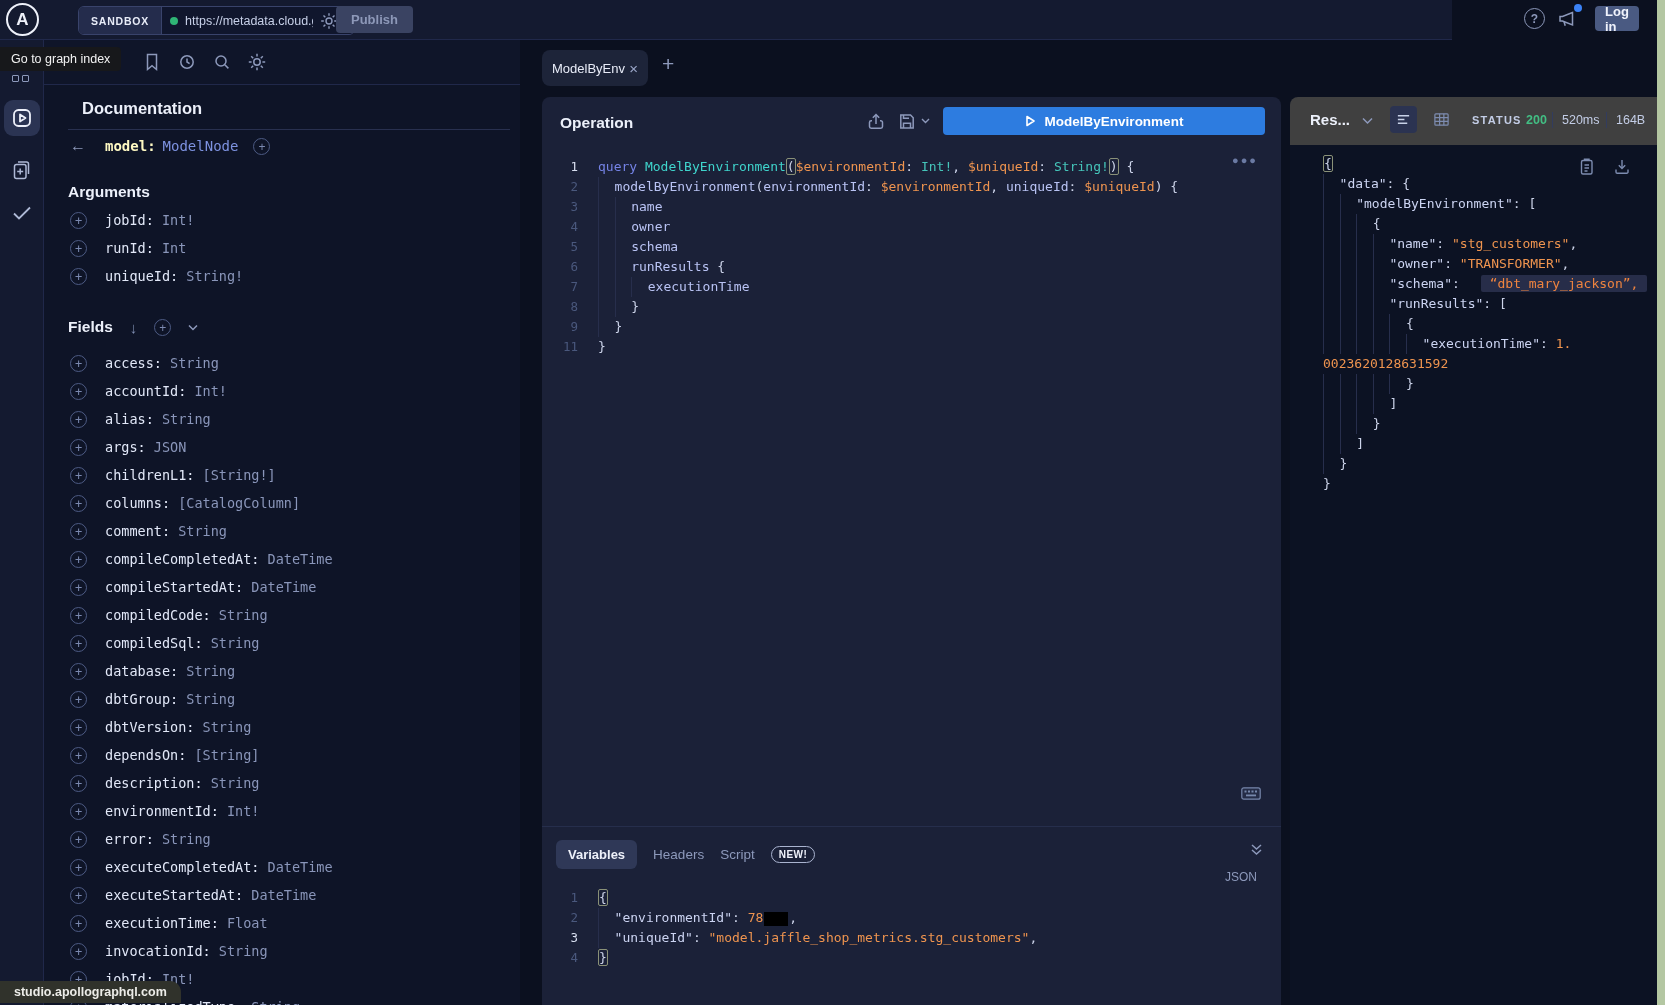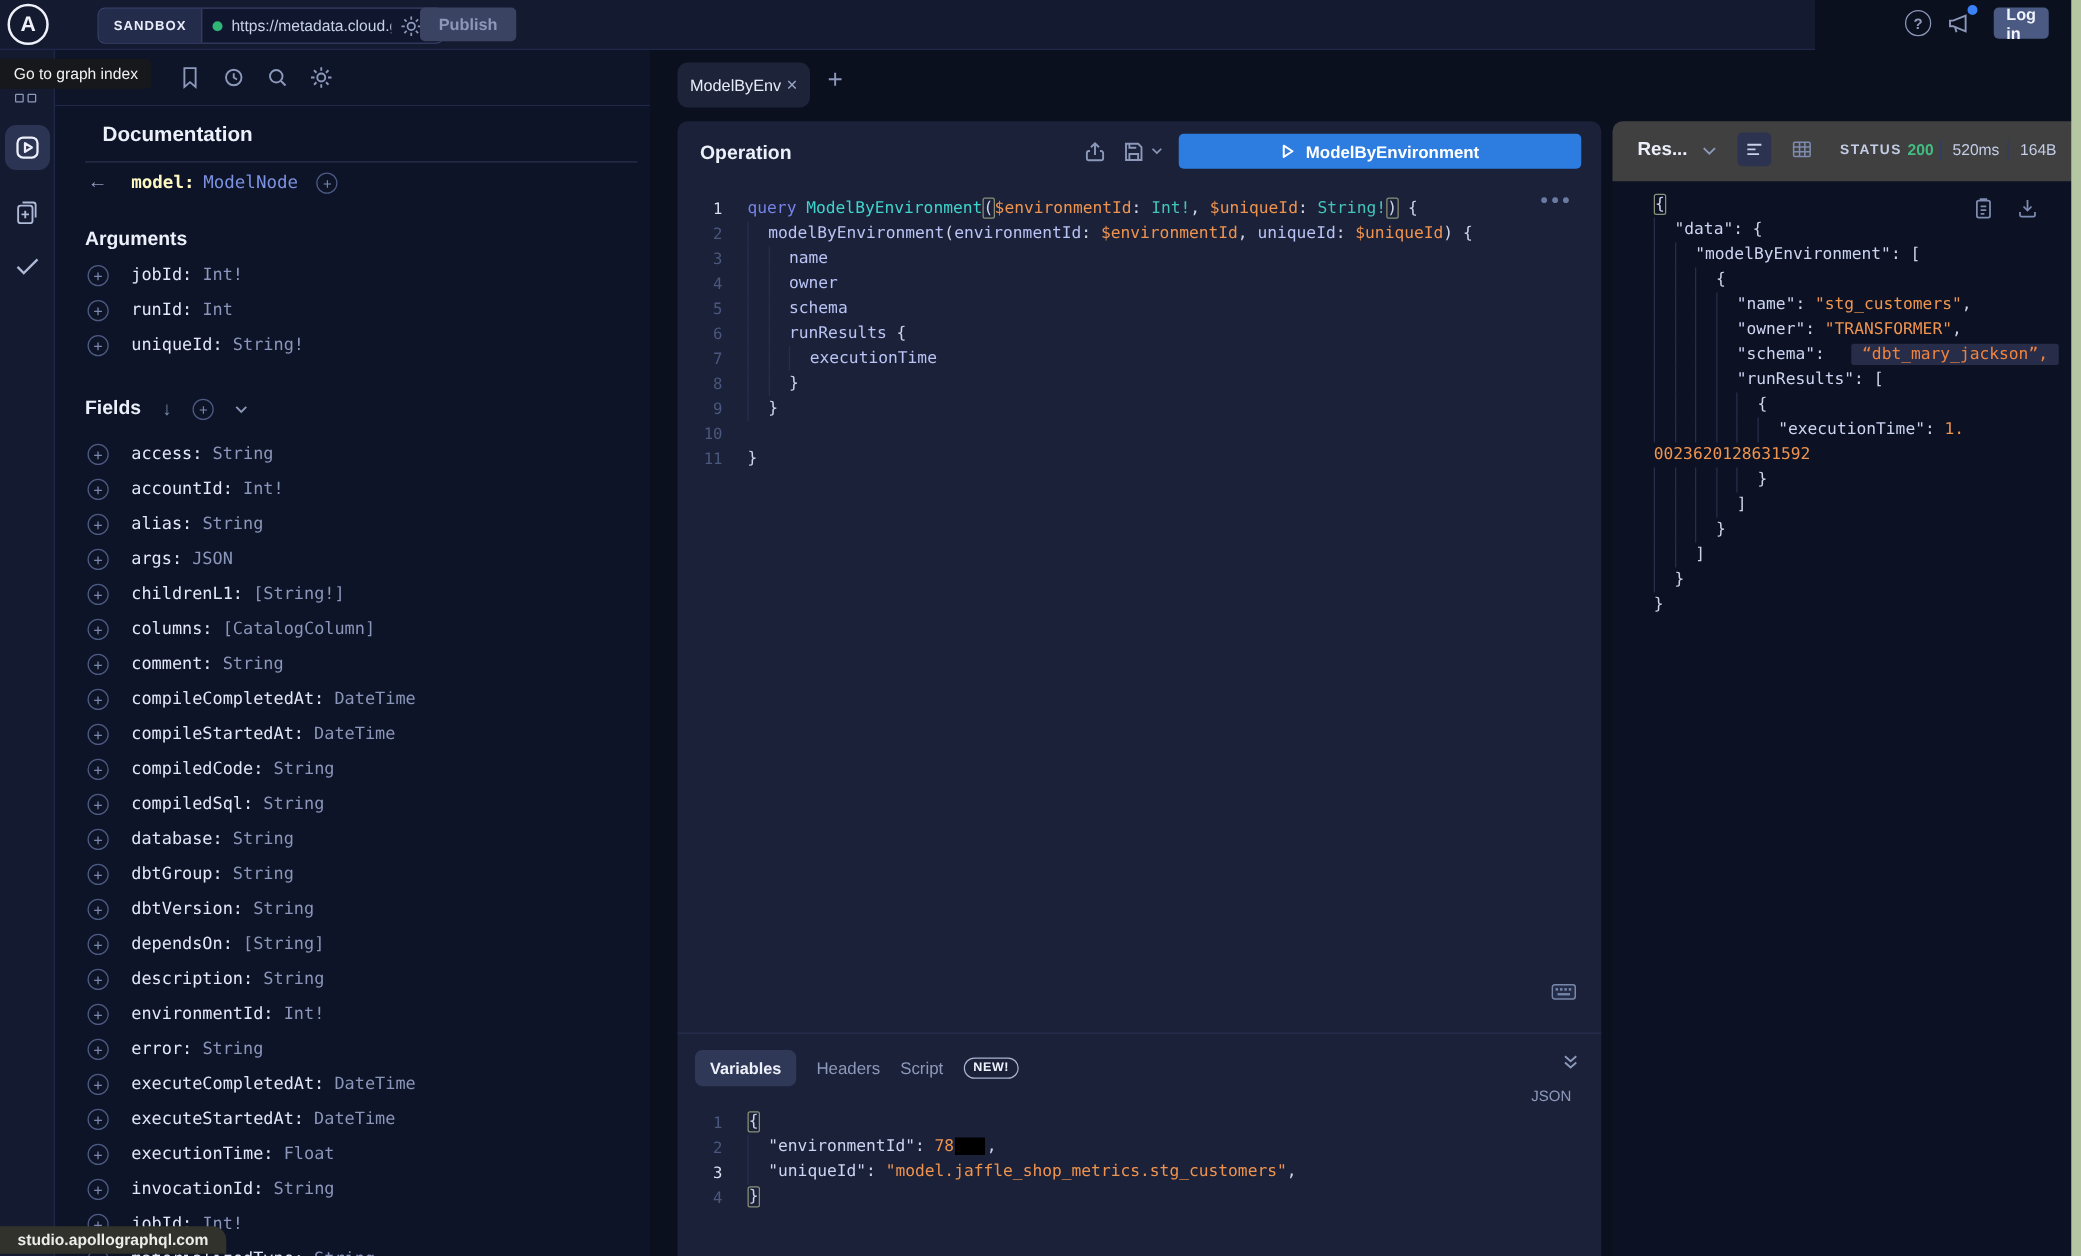--- a/index.html
+++ b/index.html
@@ -431,24 +431,20 @@
         </div>
         <div class="cl">
           <span class="ln">8</span>
           <span class="lc"><span class="ig"></span><span class="ig"></span><span class="tk-pn">}</span></span>
         </div>
         <div class="cl">
           <span class="ln">9</span>
           <span class="lc"><span class="ig"></span><span class="tk-pn">}</span></span>
         </div>
         <div class="cl">
-          <span class="ln">10</span>
-          <span class="lc"></span>
-        </div>
-        <div class="cl">
           <span class="ln">11</span>
           <span class="lc"><span class="tk-pn">}</span></span>
         </div>
       </div>
     <div class="kbd-icon">
       <svg width="20" height="13" viewBox="0 0 20 13">
           <rect x="0.8" y="0.8" width="18.4" height="11.4" rx="2" fill="#252c47" stroke="#7787ac" stroke-width="1.2"></rect>
         <rect x="3.5" y="3.5" width="2" height="2" fill="#7787ac"></rect>
           <rect x="7" y="3.5" width="2" height="2" fill="#7787ac"></rect>
           <rect x="10.5" y="3.5" width="2" height="2" fill="#7787ac"></rect>

